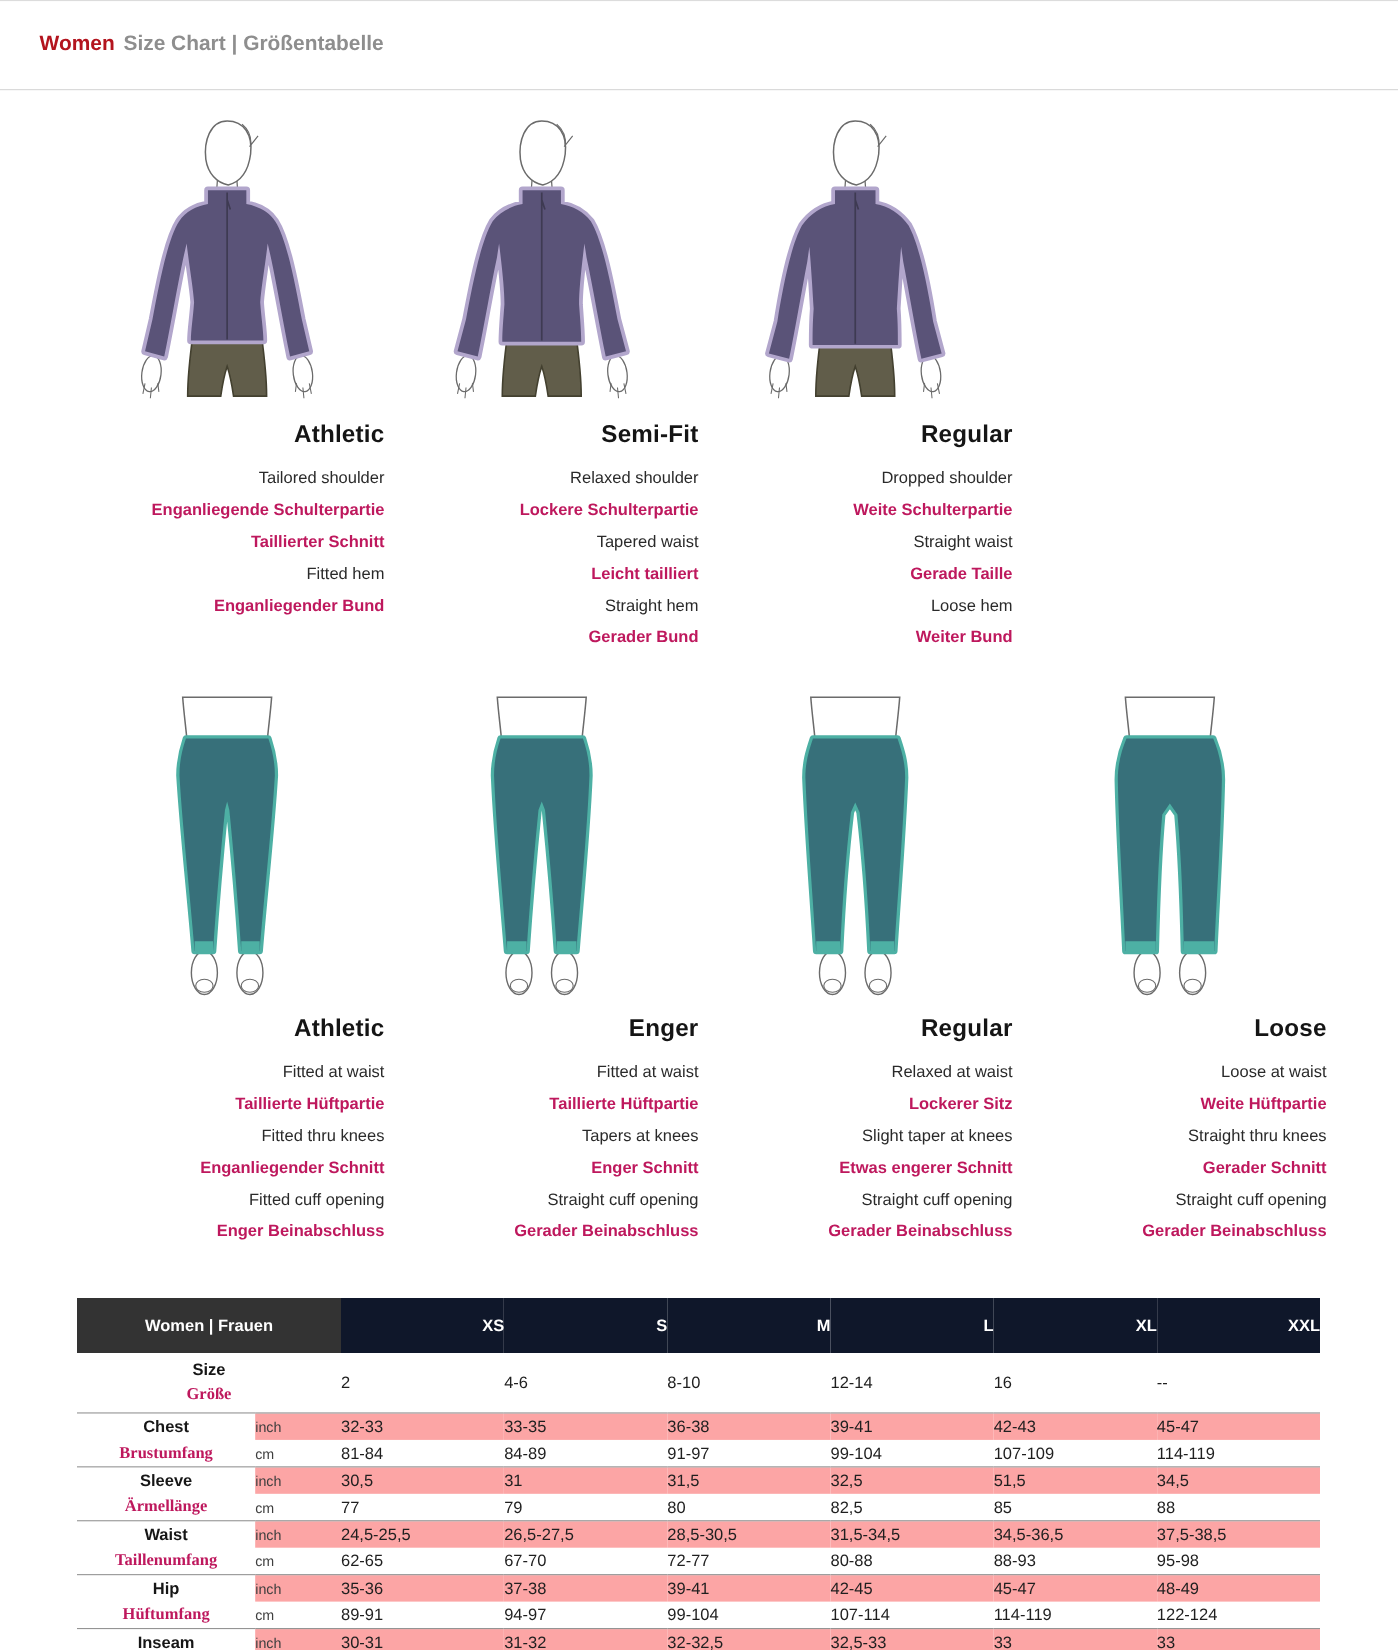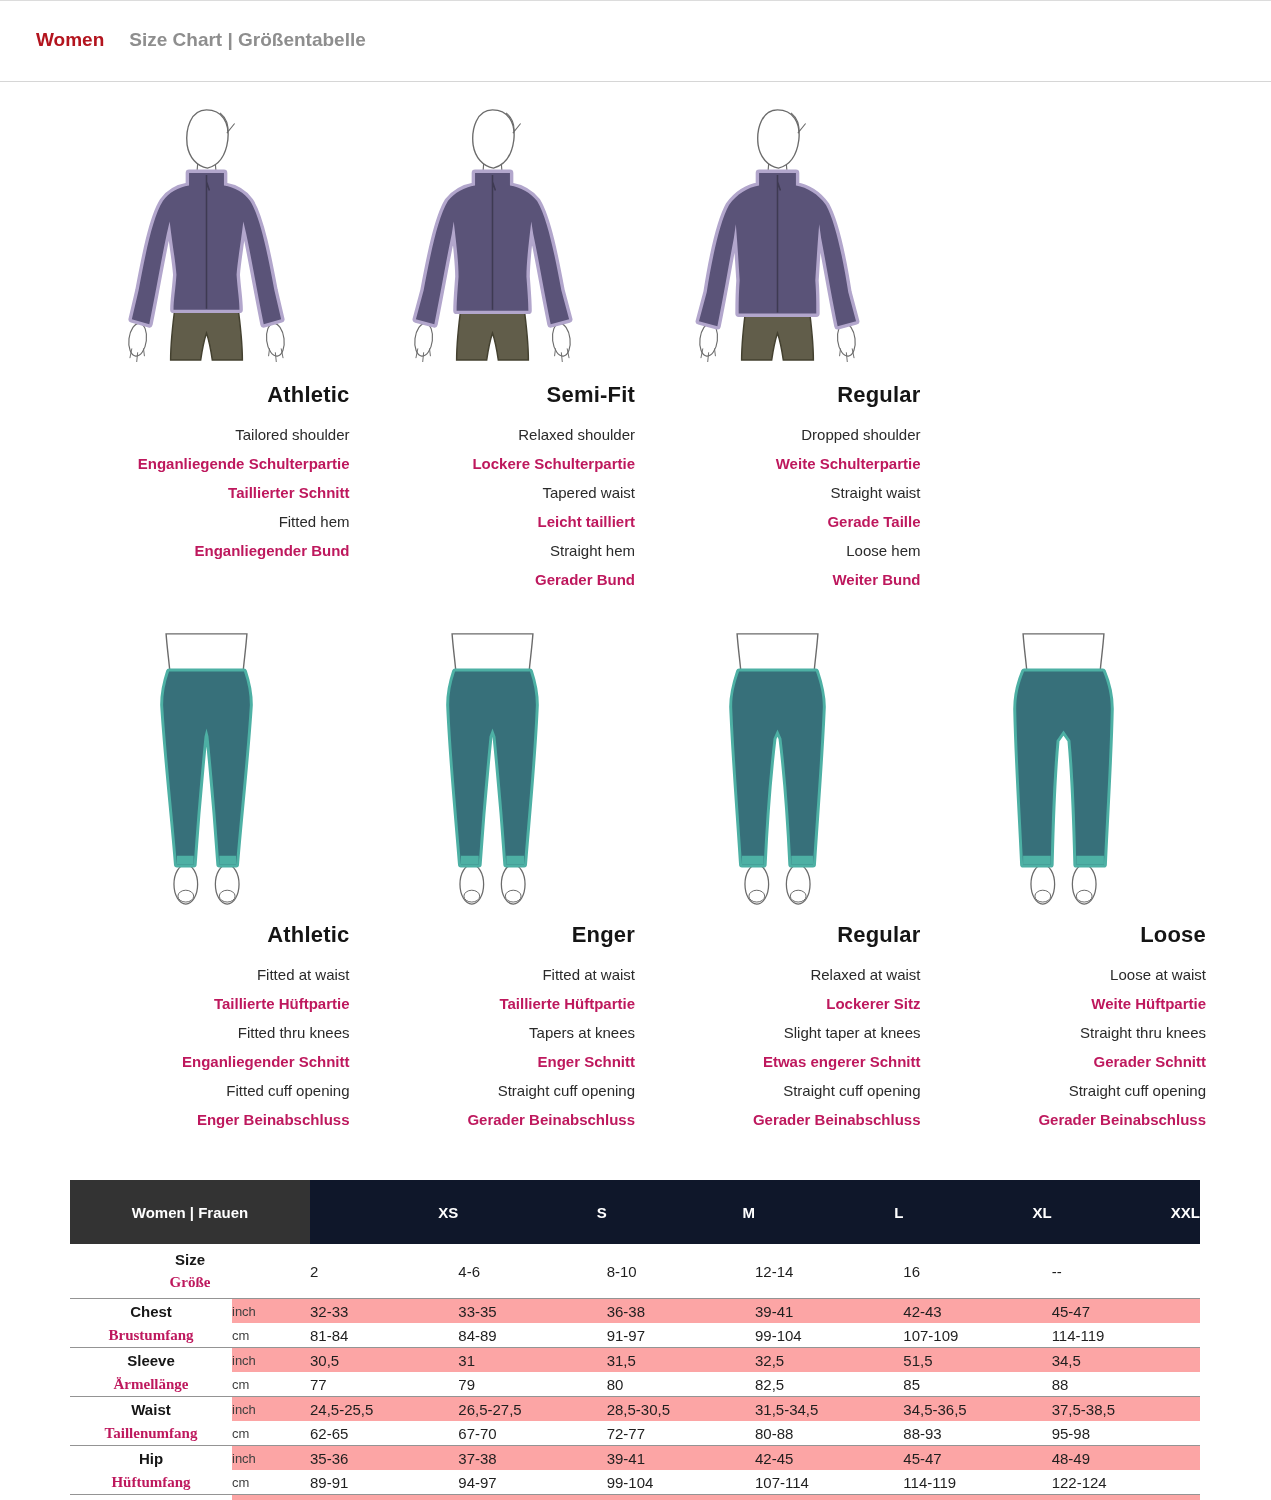--- a/index.html
+++ b/index.html
@@ -1,39 +1,39 @@
 <!DOCTYPE html>
 <html><head>
 <meta charset="utf-8">
 <style>
   html,body{margin:0;padding:0;background:#fff;}
   body{width:1271px;min-height:1500px;font-family:"Liberation Sans",sans-serif;color:#222;}
   .page{border-top:1px solid #dcdcdc;}
 
   
-  .page-header{display:flex;gap:25px;align-items:baseline;padding:28px 0 30px 36px;border-bottom:1px solid #d6d6d6;font-size:19px;font-weight:bold;}
+  .page-header{display:flex;gap:8px;align-items:baseline;padding:28px 0 30px 36px;border-bottom:1px solid #d6d6d6;font-size:19px;font-weight:bold;}
   .brand{color:#b3141e;}
   .header-rest{color:#8e8e8e;}
 
   
   .fit-grid{margin-left:64px;width:1142px;display:grid;grid-template-columns:repeat(4,1fr);}
   .fit-col{text-align:right;}
   .tops{margin-top:22px;}
   .bottoms{margin-top:34px;}
   .fit-illu{display:block;margin:0 auto;}
   .fit-title{font-size:22px;font-weight:bold;color:#151515;margin-top:16px;letter-spacing:.2px;}
   .fit-lines{margin-top:12px;}
   .fit-line{font-size:15px;line-height:29px;}
   .fit-line.en{color:#2a2a2a;}
   .fit-line.de{color:#be185d;font-weight:bold;}
 
   
   table.size-table{border-collapse:collapse;table-layout:fixed;margin:46px 0 0 70px;width:1130px;font-size:15px;}
   .size-table td{padding:0;vertical-align:middle;}
-  .size-table thead td{height:64px;}
+  .size-table thead td{height:50px;}
   .corner-cell{background:#333333;color:#fff;font-weight:bold;text-align:center;}
   .size-head{background:#0f172a;color:#fff;font-weight:bold;text-align:right;padding-left:18px;}
   .size-row td{height:54px;}
   .mrow td{height:24px;}
   .lab{font-weight:bold;color:#161616;text-align:center;}
   .lab.de{color:#be185d;font-family:Liberation Serif, serif;}
   .unit{font-size:13px;color:#3f3f3f;padding-left:9px;}
   .val{color:#1f1f1f;padding-left:18px;}
   .inch-row .unit,.inch-row .val{background:#fca5a5;}
   .group-start td{border-top:1px solid #949494;}

